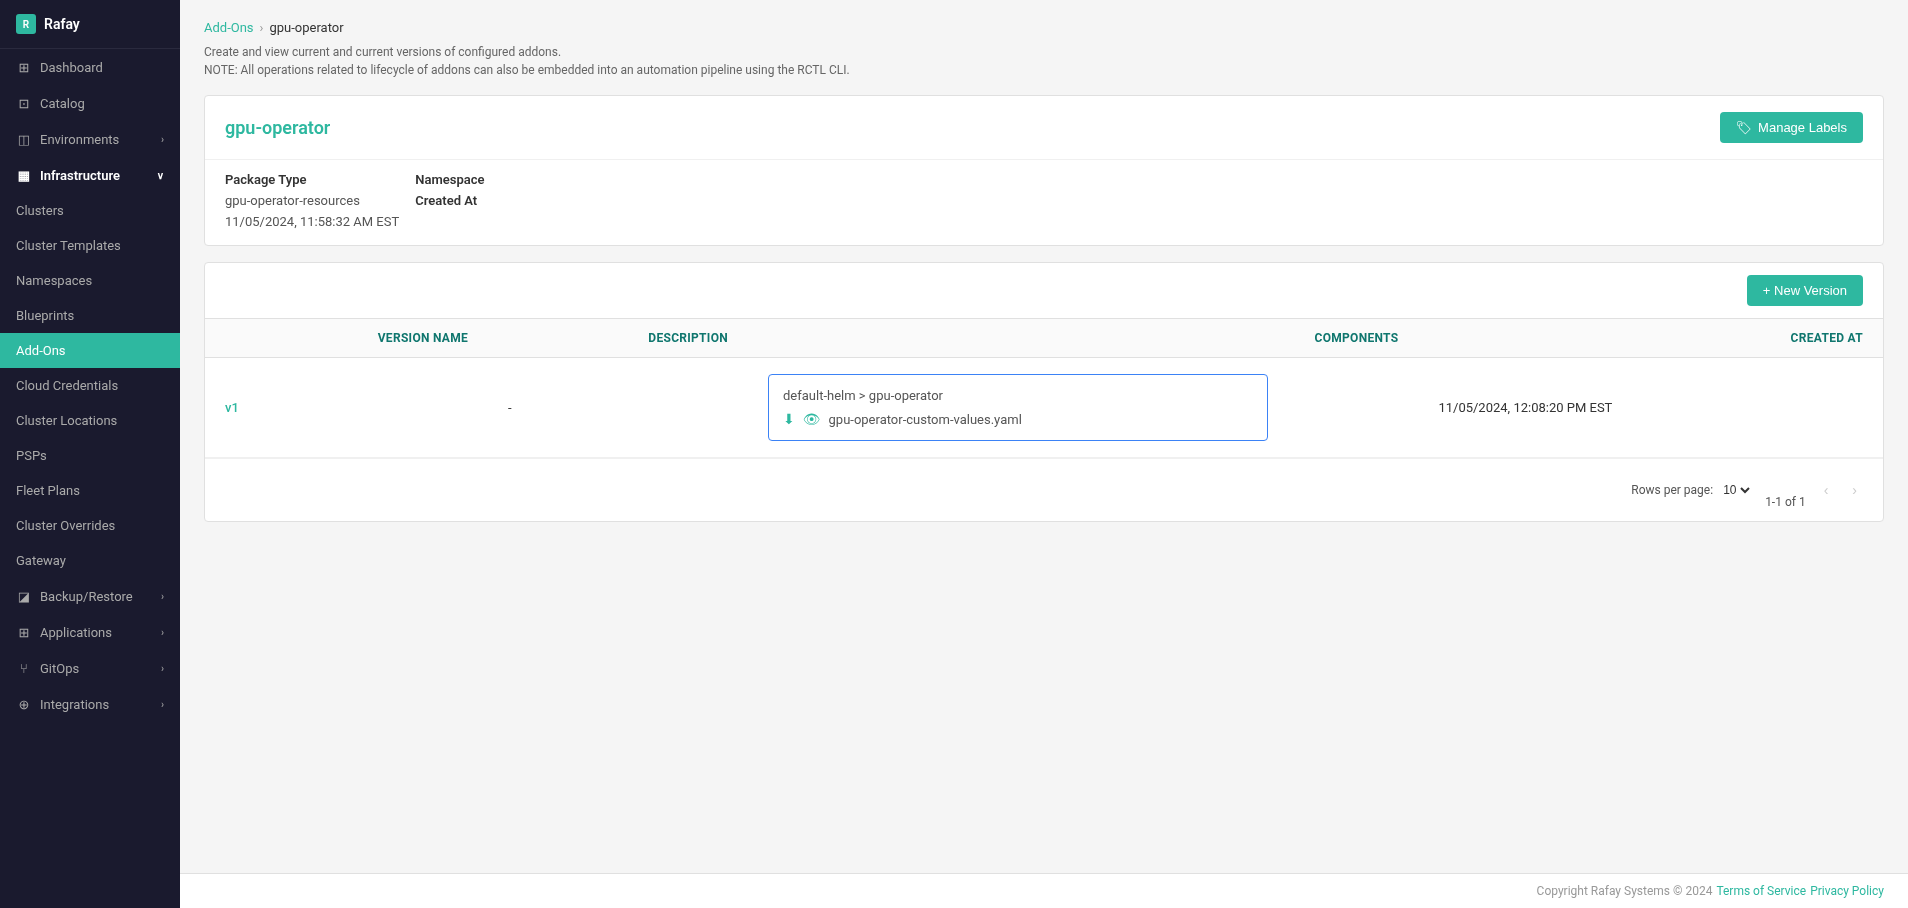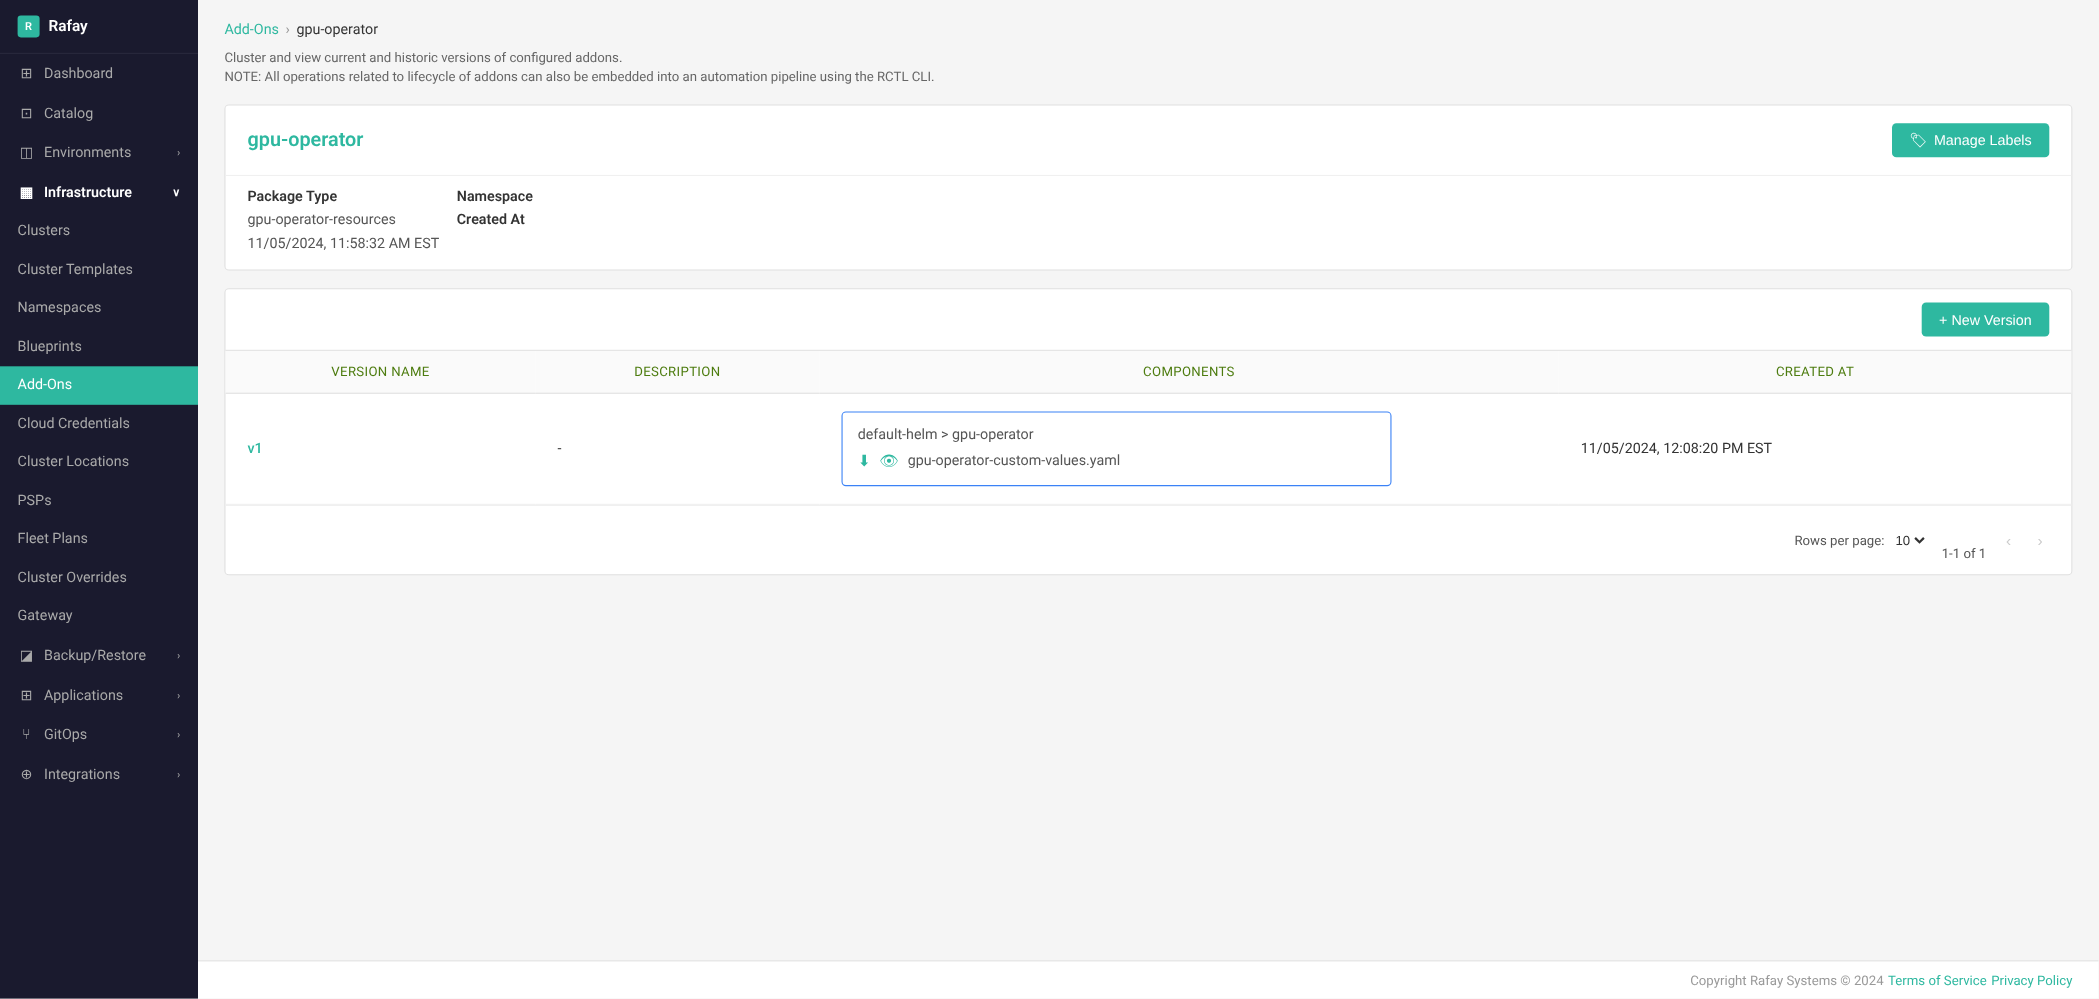--- a/index.html
+++ b/index.html
@@ -160,24 +160,24 @@
       gap: 6px;
       font-weight: 500;
     }
 
     
     .table-container { width: 100%; }
     table { width: 100%; border-collapse: collapse; }
     thead tr { border-bottom: 1px solid #e0e0e0; }
     th {
       padding: 12px 20px;
-      text-align: center;
+      text-align: right;
       font-size: 12px;
-      font-weight: 400;
-      color: #4d7c0f;
+      font-weight: 700;
+      color: #0f766e;
       text-transform: uppercase;
       letter-spacing: 0.3px;
       background: #fafafa;
     }
     td {
       padding: 16px 20px;
       color: #333;
       font-size: 13px;
       vertical-align: middle;
       border-bottom: 1px solid #f0f0f0;
@@ -352,21 +352,21 @@
 <div id="main">
   <div class="content-area">
 
     <div class="breadcrumb">
       <a class="breadcrumb-link">Add-Ons</a>
       <span class="breadcrumb-sep">›</span>
       <span class="breadcrumb-current">gpu-operator</span>
     </div>
 
     <div class="page-description">
-      <div>Cluster and view current and historic versions of configured addons.</div>
+      <div>Create and view current and current versions of configured addons.</div>
       <div>NOTE: All operations related to lifecycle of addons can also be embedded into an automation pipeline using the RCTL CLI.</div>
     </div>
 
     <div class="card">
       <div class="card-header">
         <h1 class="card-title">gpu-operator</h1>
         <button class="btn-primary">
           <span>🏷</span>
           <span>Manage Labels</span>
         </button>

